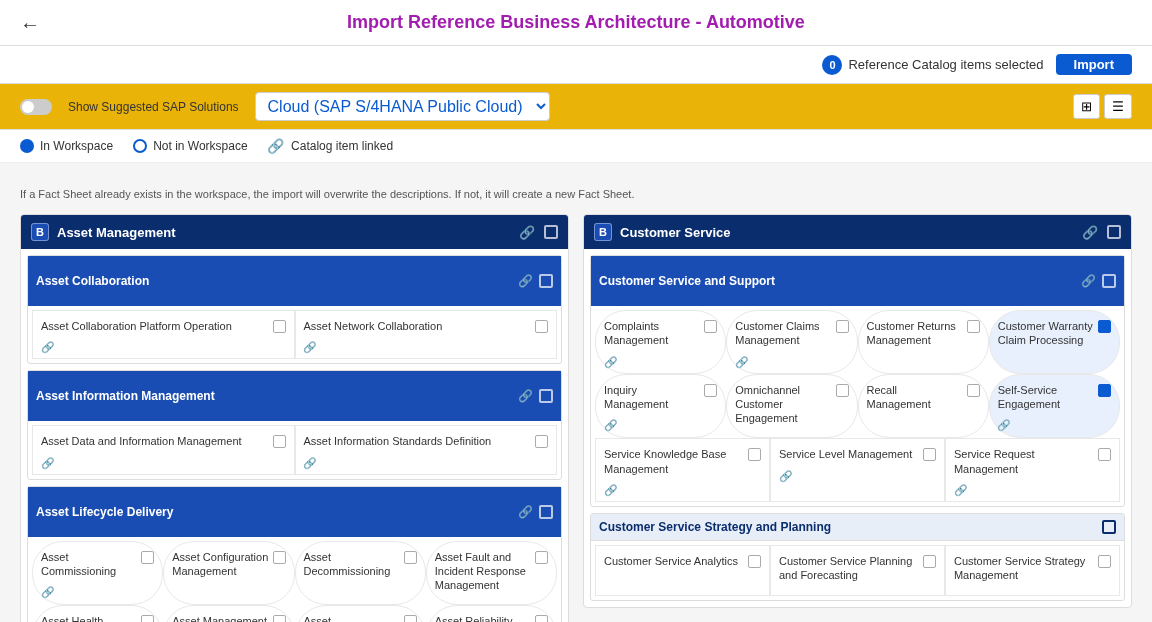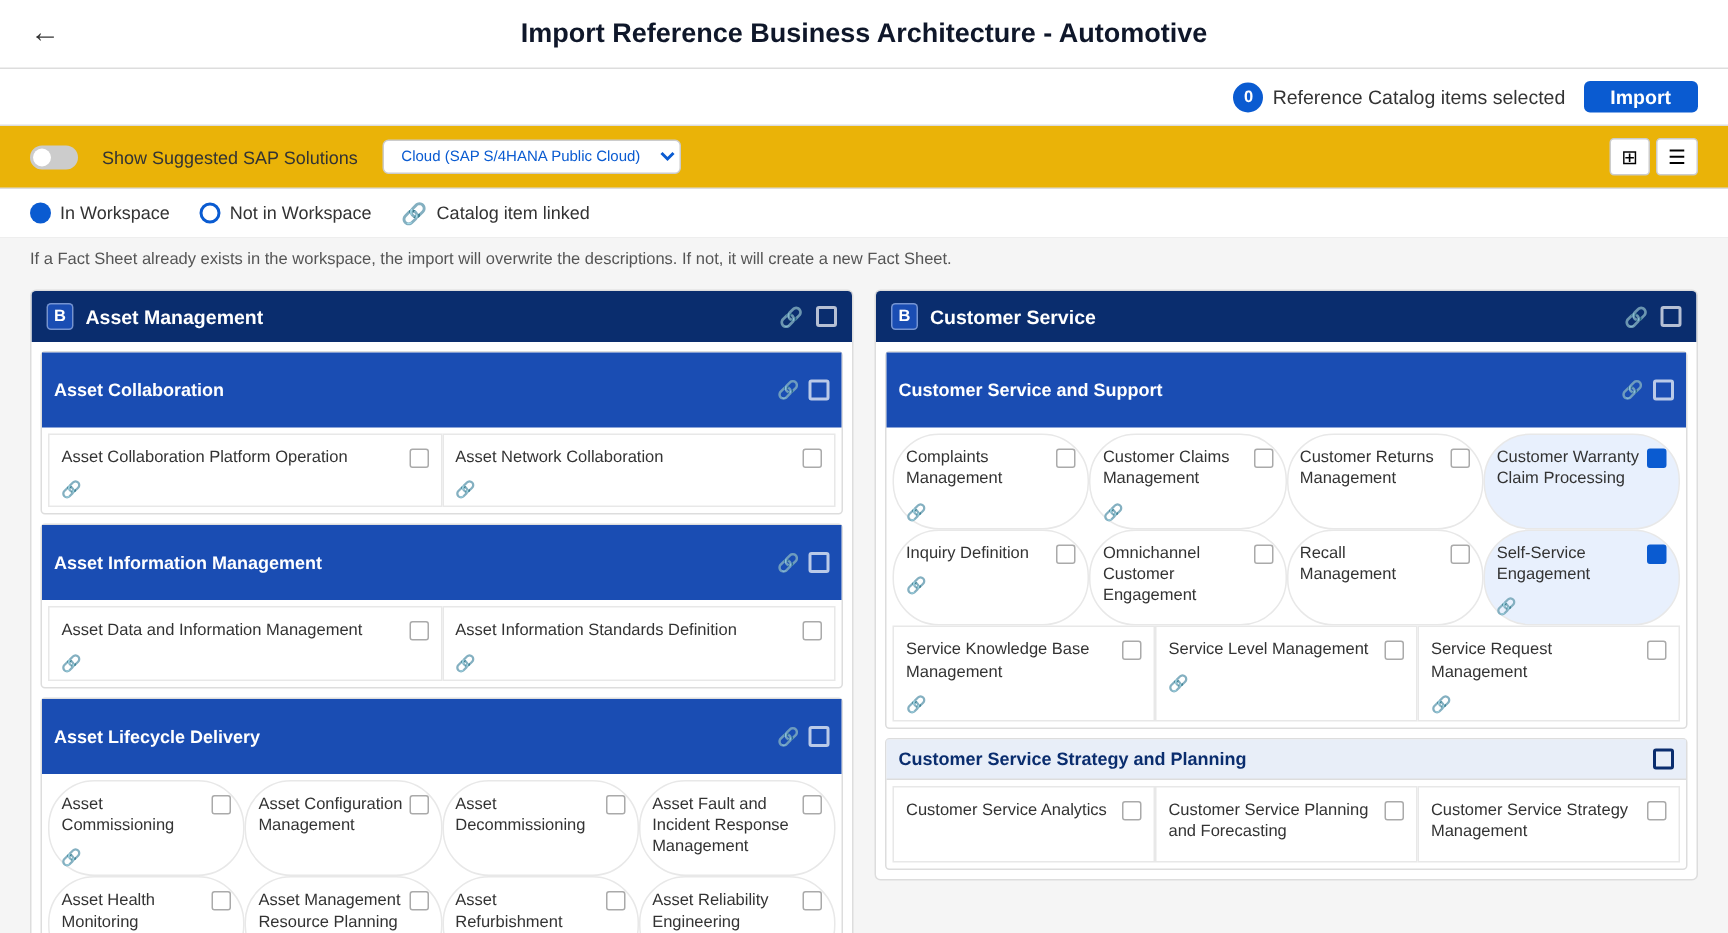--- a/index.html
+++ b/index.html
@@ -19,21 +19,21 @@
       left: 20px;
       background: none;
       border: none;
       cursor: pointer;
       font-size: 20px;
       color: #333;
     }
     .header-title {
       font-size: 18px;
       font-weight: bold;
-      color: #0f172a;
+      color: #a21caf;
     }
 
     .toolbar {
       background: #fff;
       border-bottom: 1px solid #ddd;
       padding: 8px 20px;
       display: flex;
       align-items: center;
       justify-content: flex-end;
       gap: 12px;
@@ -93,21 +93,21 @@
       background: #fff;
       border-radius: 50%;
       top: 2px;
       left: 2px;
     }
     .controls-label { font-size: 12px; color: #333; }
     .cloud-select {
       border: 1px solid #ccc;
       border-radius: 4px;
       padding: 4px 8px;
-      font-size: 10px;
+      font-size: 16px;
       color: #0a5bd1;
       background: #fff;
       cursor: pointer;
     }
     .view-toggle {
       margin-left: auto;
       display: flex;
       gap: 4px;
     }
     .view-btn {
@@ -148,20 +148,21 @@
     .legend-link-icon {
       color: #666;
       font-size: 14px;
     }
 
     .info-bar {
       padding: 8px 20px 4px 20px;
       font-size: 11px;
       color: #555;
       background: #f5f5f5;
+      margin-top: 17px;
     }
 
     .content {
       padding: 10px 20px;
       display: flex;
       gap: 14px;
       overflow-y: auto;
     }
 
     .column {
@@ -576,21 +577,21 @@
           <div class="item-cell quarter highlighted">
             <div class="item-header">
               <span class="item-name">Customer Warranty Claim Processing</span>
               <div class="item-checkbox checked"></div>
             </div>
             <div class="item-footer"></div>
           </div>
 
           <div class="item-cell quarter">
             <div class="item-header">
-              <span class="item-name">Inquiry Definition</span>
+              <span class="item-name">Inquiry Management</span>
               <div class="item-checkbox"></div>
             </div>
             <div class="item-footer">
                 <span class="item-link-icon">🔗</span>
               </div>
           </div>
           <div class="item-cell quarter">
             <div class="item-header">
               <span class="item-name">Omnichannel Customer Engagement</span>
               <div class="item-checkbox"></div>

